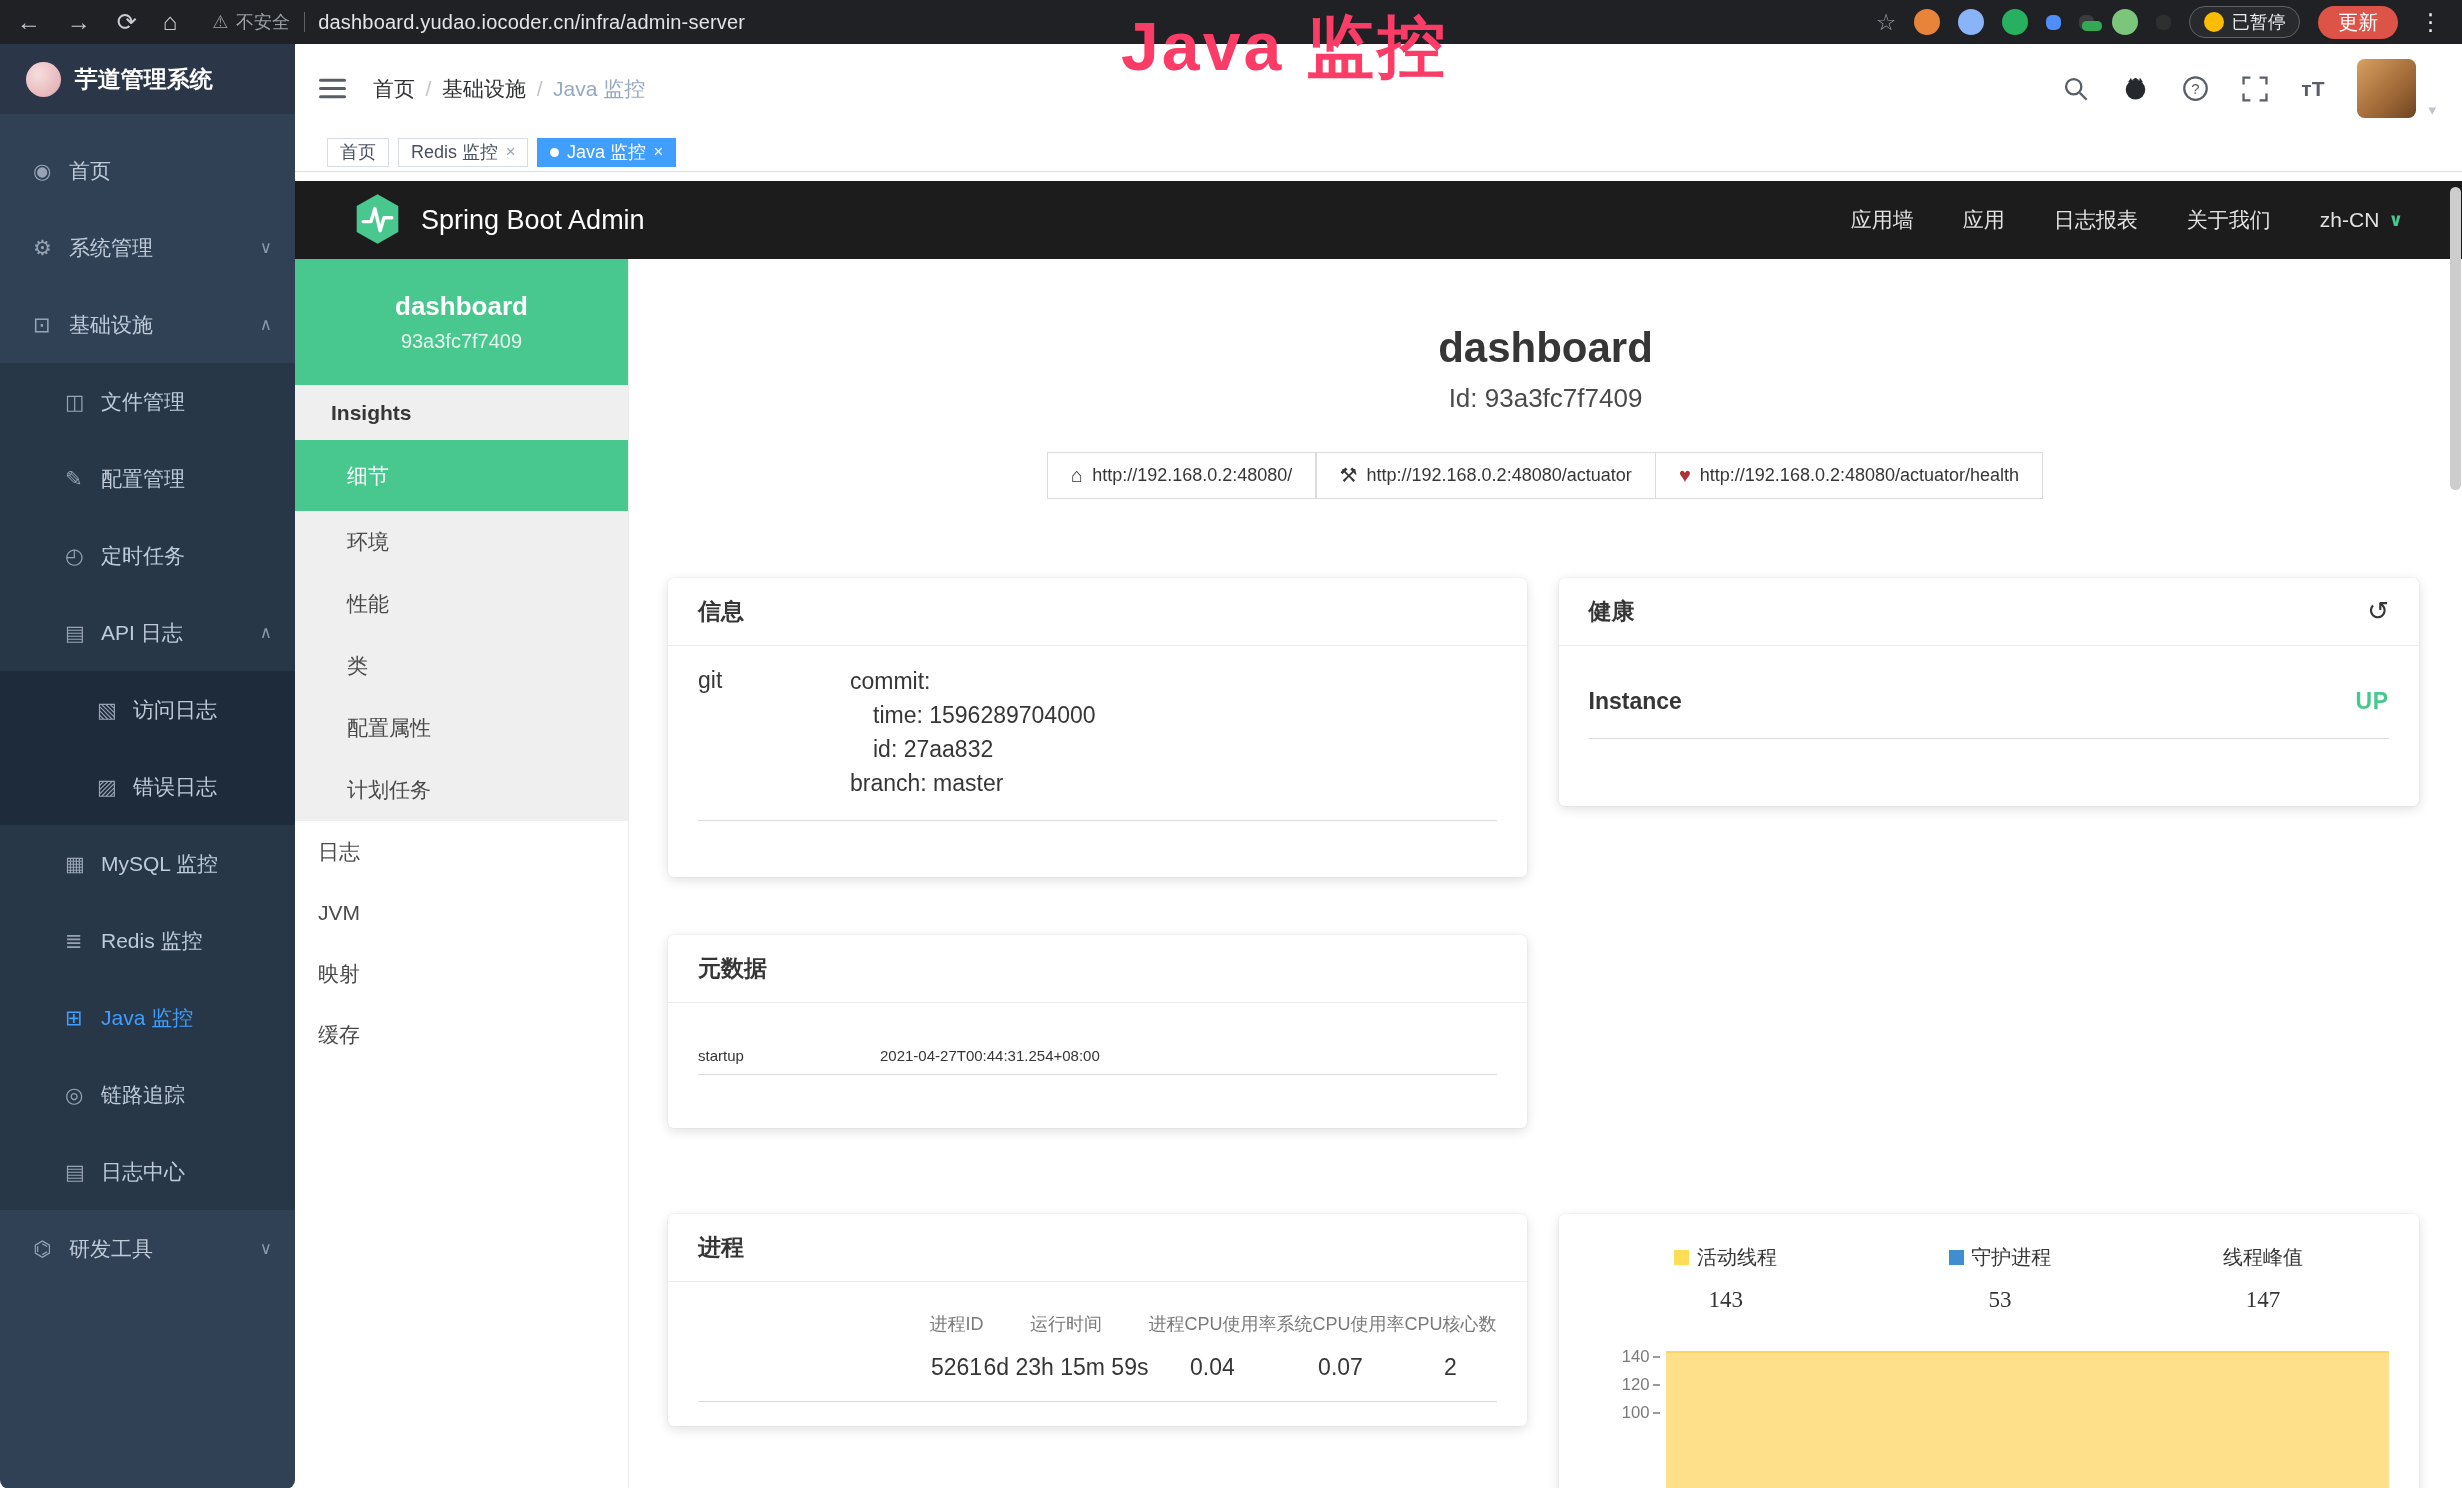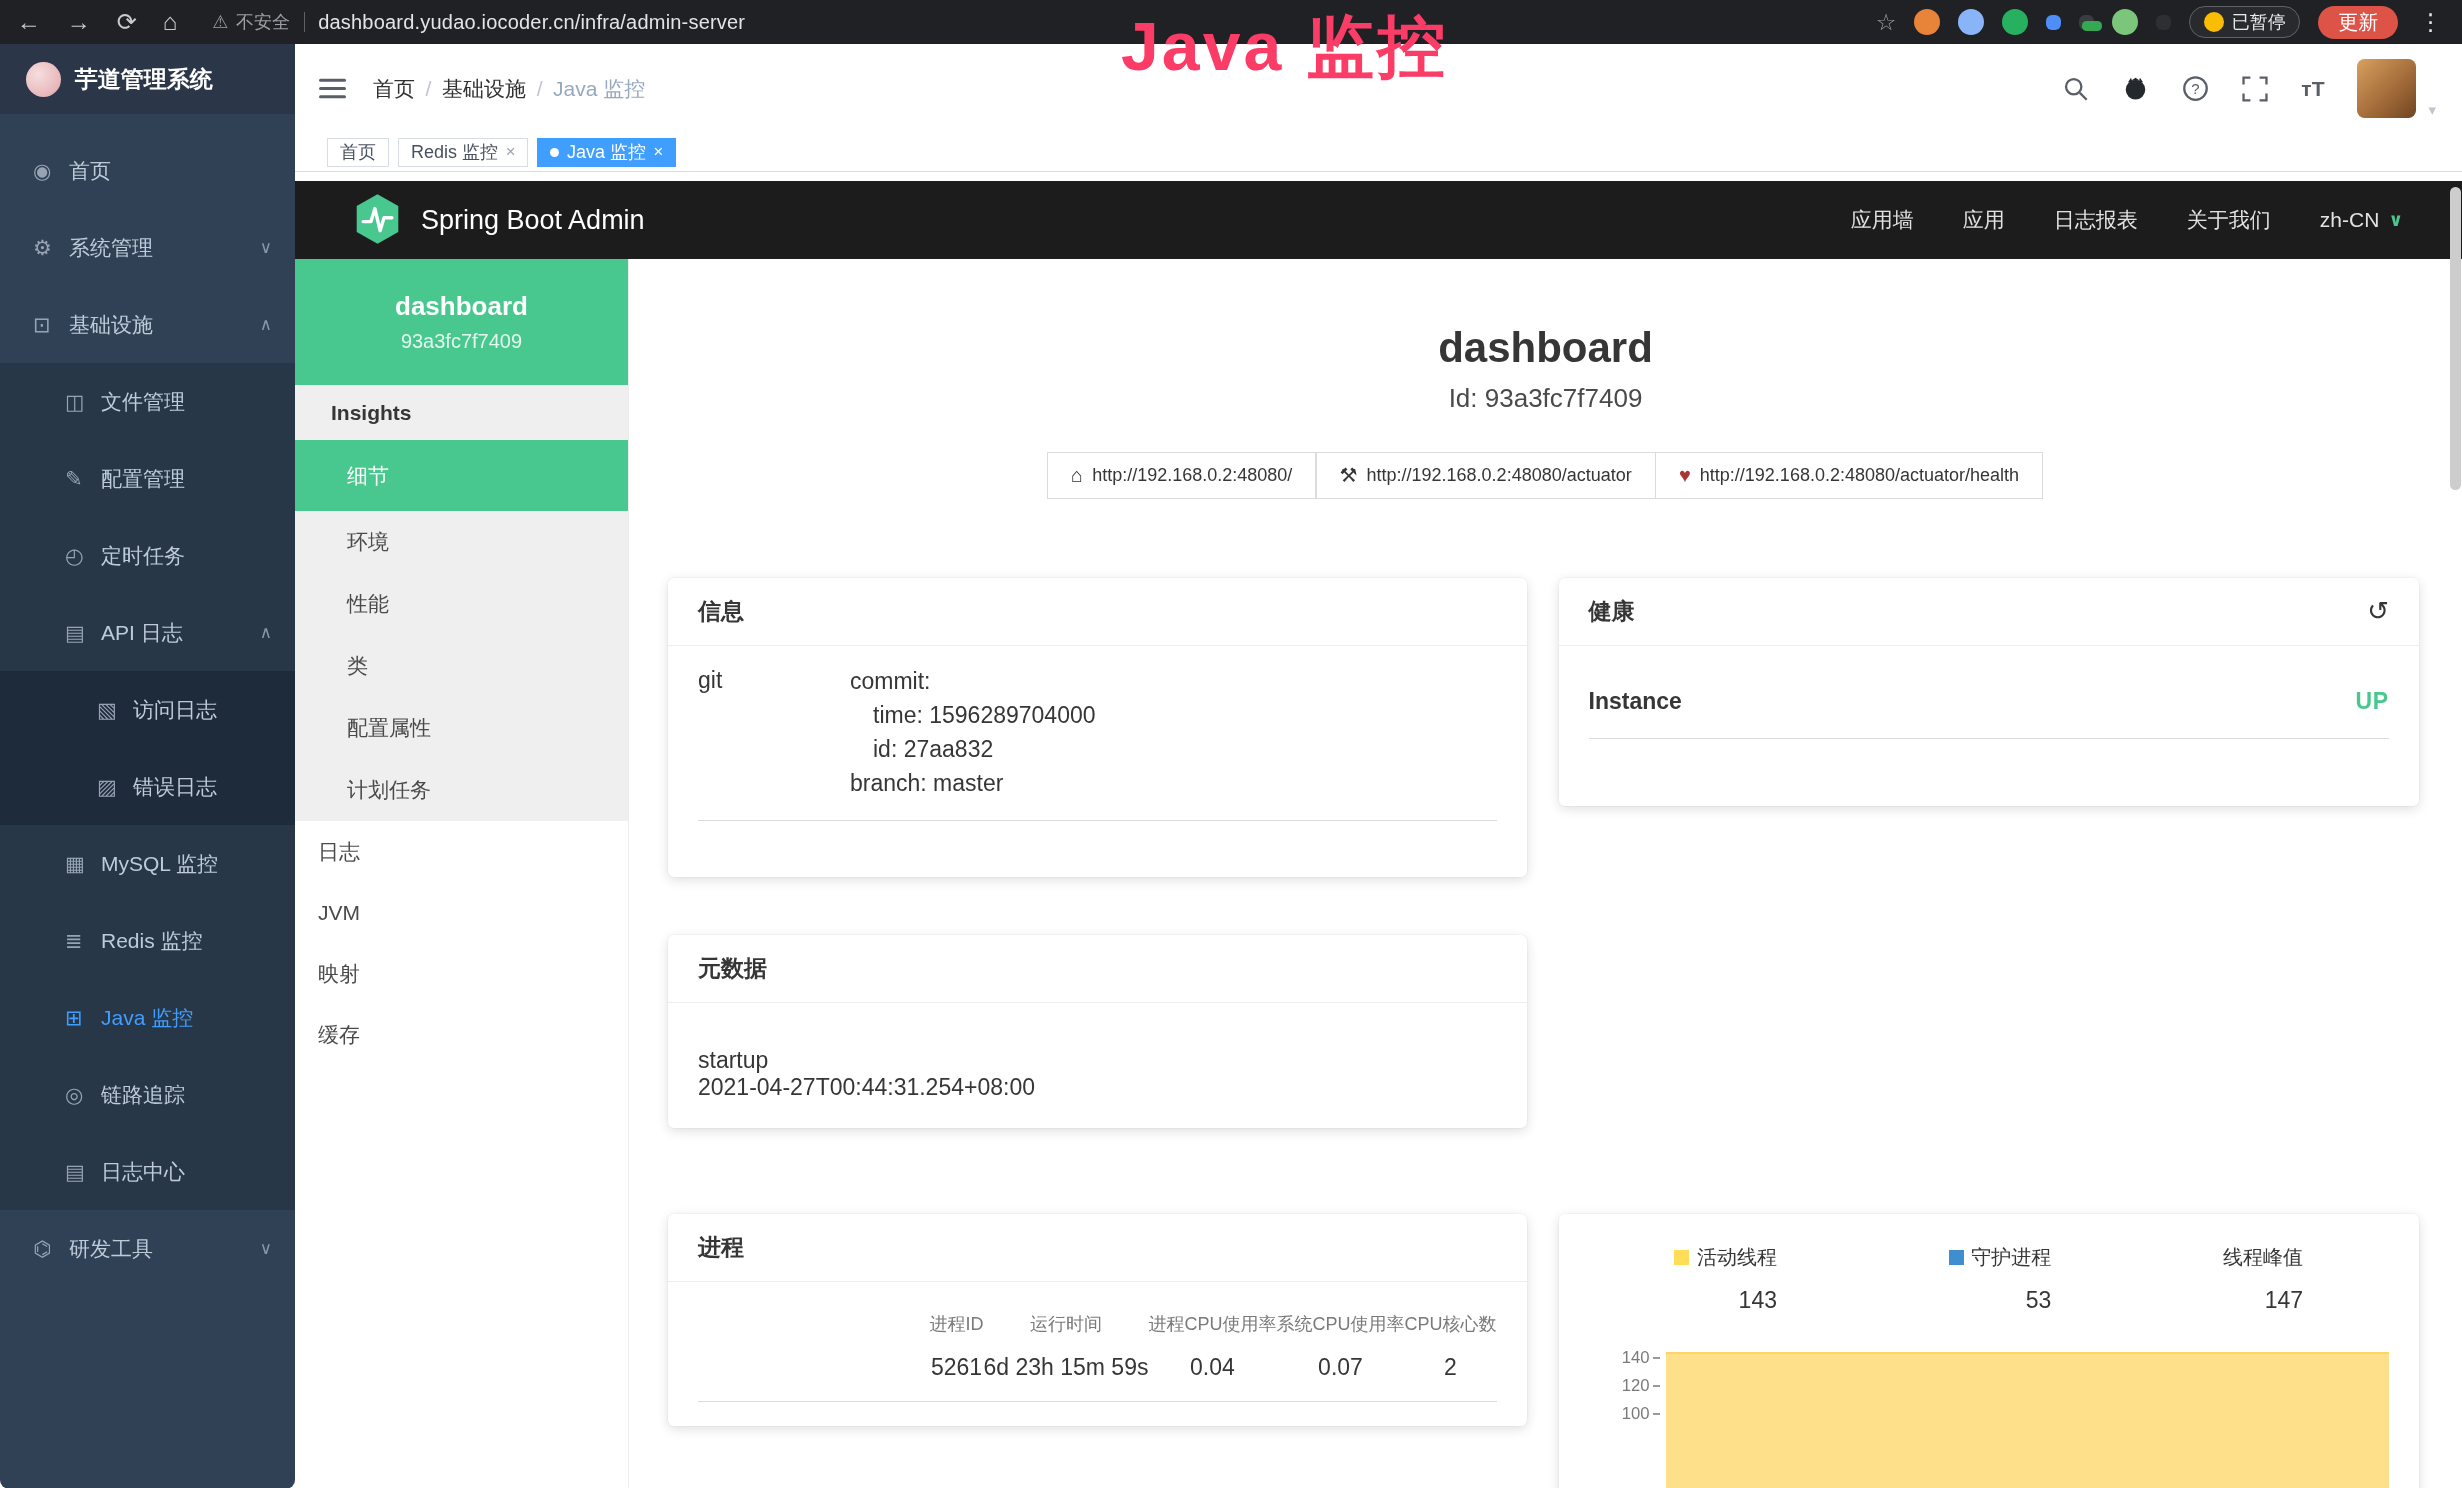--- a/index.html
+++ b/index.html
@@ -108,40 +108,40 @@
 
   .card-info { height:299px; }
   .info-body { padding:18px 30px 0; }
   .kv { display:flex; padding-bottom:20px; border-bottom:0.8px solid #dbdbdb; }
   .kv .k { width:152px; font-size:23px; color:#363636; padding-top:3px; }
   .kv .v { font-size:23px; color:#363636; line-height:34px; }
   .v .ind { padding-left:23px; }
 
   .card-meta { height:193px; margin-top:58px; }
   .meta-body { padding:44px 30px 0; }
-  .mrow { display:flex; padding-bottom:33px; border-bottom:0.8px solid #dbdbdb; font-size:23px; color:#363636;flex-direction:column; }
+  .mrow { display:flex; padding-bottom:10px; border-bottom:0.8px solid #dbdbdb; font-size:15px; color:#363636; }
   .mrow .k { width:182px; }
 
   .card-proc { height:212px; margin-top:86px; }
   .proc-body { padding:30px 30px 0; }
   .prow { display:flex; justify-content:flex-end; padding-bottom:20px; border-bottom:0.8px solid #dbdbdb; }
   .pcol { text-align:center; }
   .pcol .pl { font-size:18px; color:#7a7a7a; }
   .pcol .pv { font-size:23px; color:#363636; margin-top:18px; }
 
   .card-health { height:228px; }
   .hl-body { padding:42px 30px 0; }
   .hrow { display:flex; justify-content:space-between; padding-bottom:23px; border-bottom:0.8px solid #dbdbdb; }
   .hname { font-size:23px; font-weight:bold; color:#363636; }
   .hstatus { font-size:23px; font-weight:bold; color:#48c78e; letter-spacing:0.8px; }
 
   .card-threads { height:425px; margin-top:408px; }
   .thr-body { padding:30px 30px 0; }
   .legend { display:flex; justify-content:space-around; }
-  .lg { text-align:right; }
+  .lg { text-align:center;font-family:Liberation Serif, serif; }
   .lg-line { display:flex; align-items:center; justify-content:center; gap:7.6px; font-size:20px; color:#363636; }
   .sq { width:15px; height:15px; display:inline-block; }
   .lg-val { font-size:23px; color:#363636; margin-top:16.7px; }
   .chart { display:flex; margin-top:30px; }
   .yaxis { width:61px; text-align:right; font-size:16.7px; color:#7a7a7a; }
   .yaxis div { height:28px; line-height:28px; position:relative; }
   .yaxis div::after { content:""; position:absolute; right:-10.6px; top:13px; width:6.8px; height:1.5px; background:#9a9a9a; }
   .plot { flex:1; margin-left:16.7px; position:relative; height:228px; }
   .area-yellow { position:absolute; left:0; right:0; top:7.6px; height:228px; background:#ffe08a; border-top:2.3px solid #fad665; }
 

